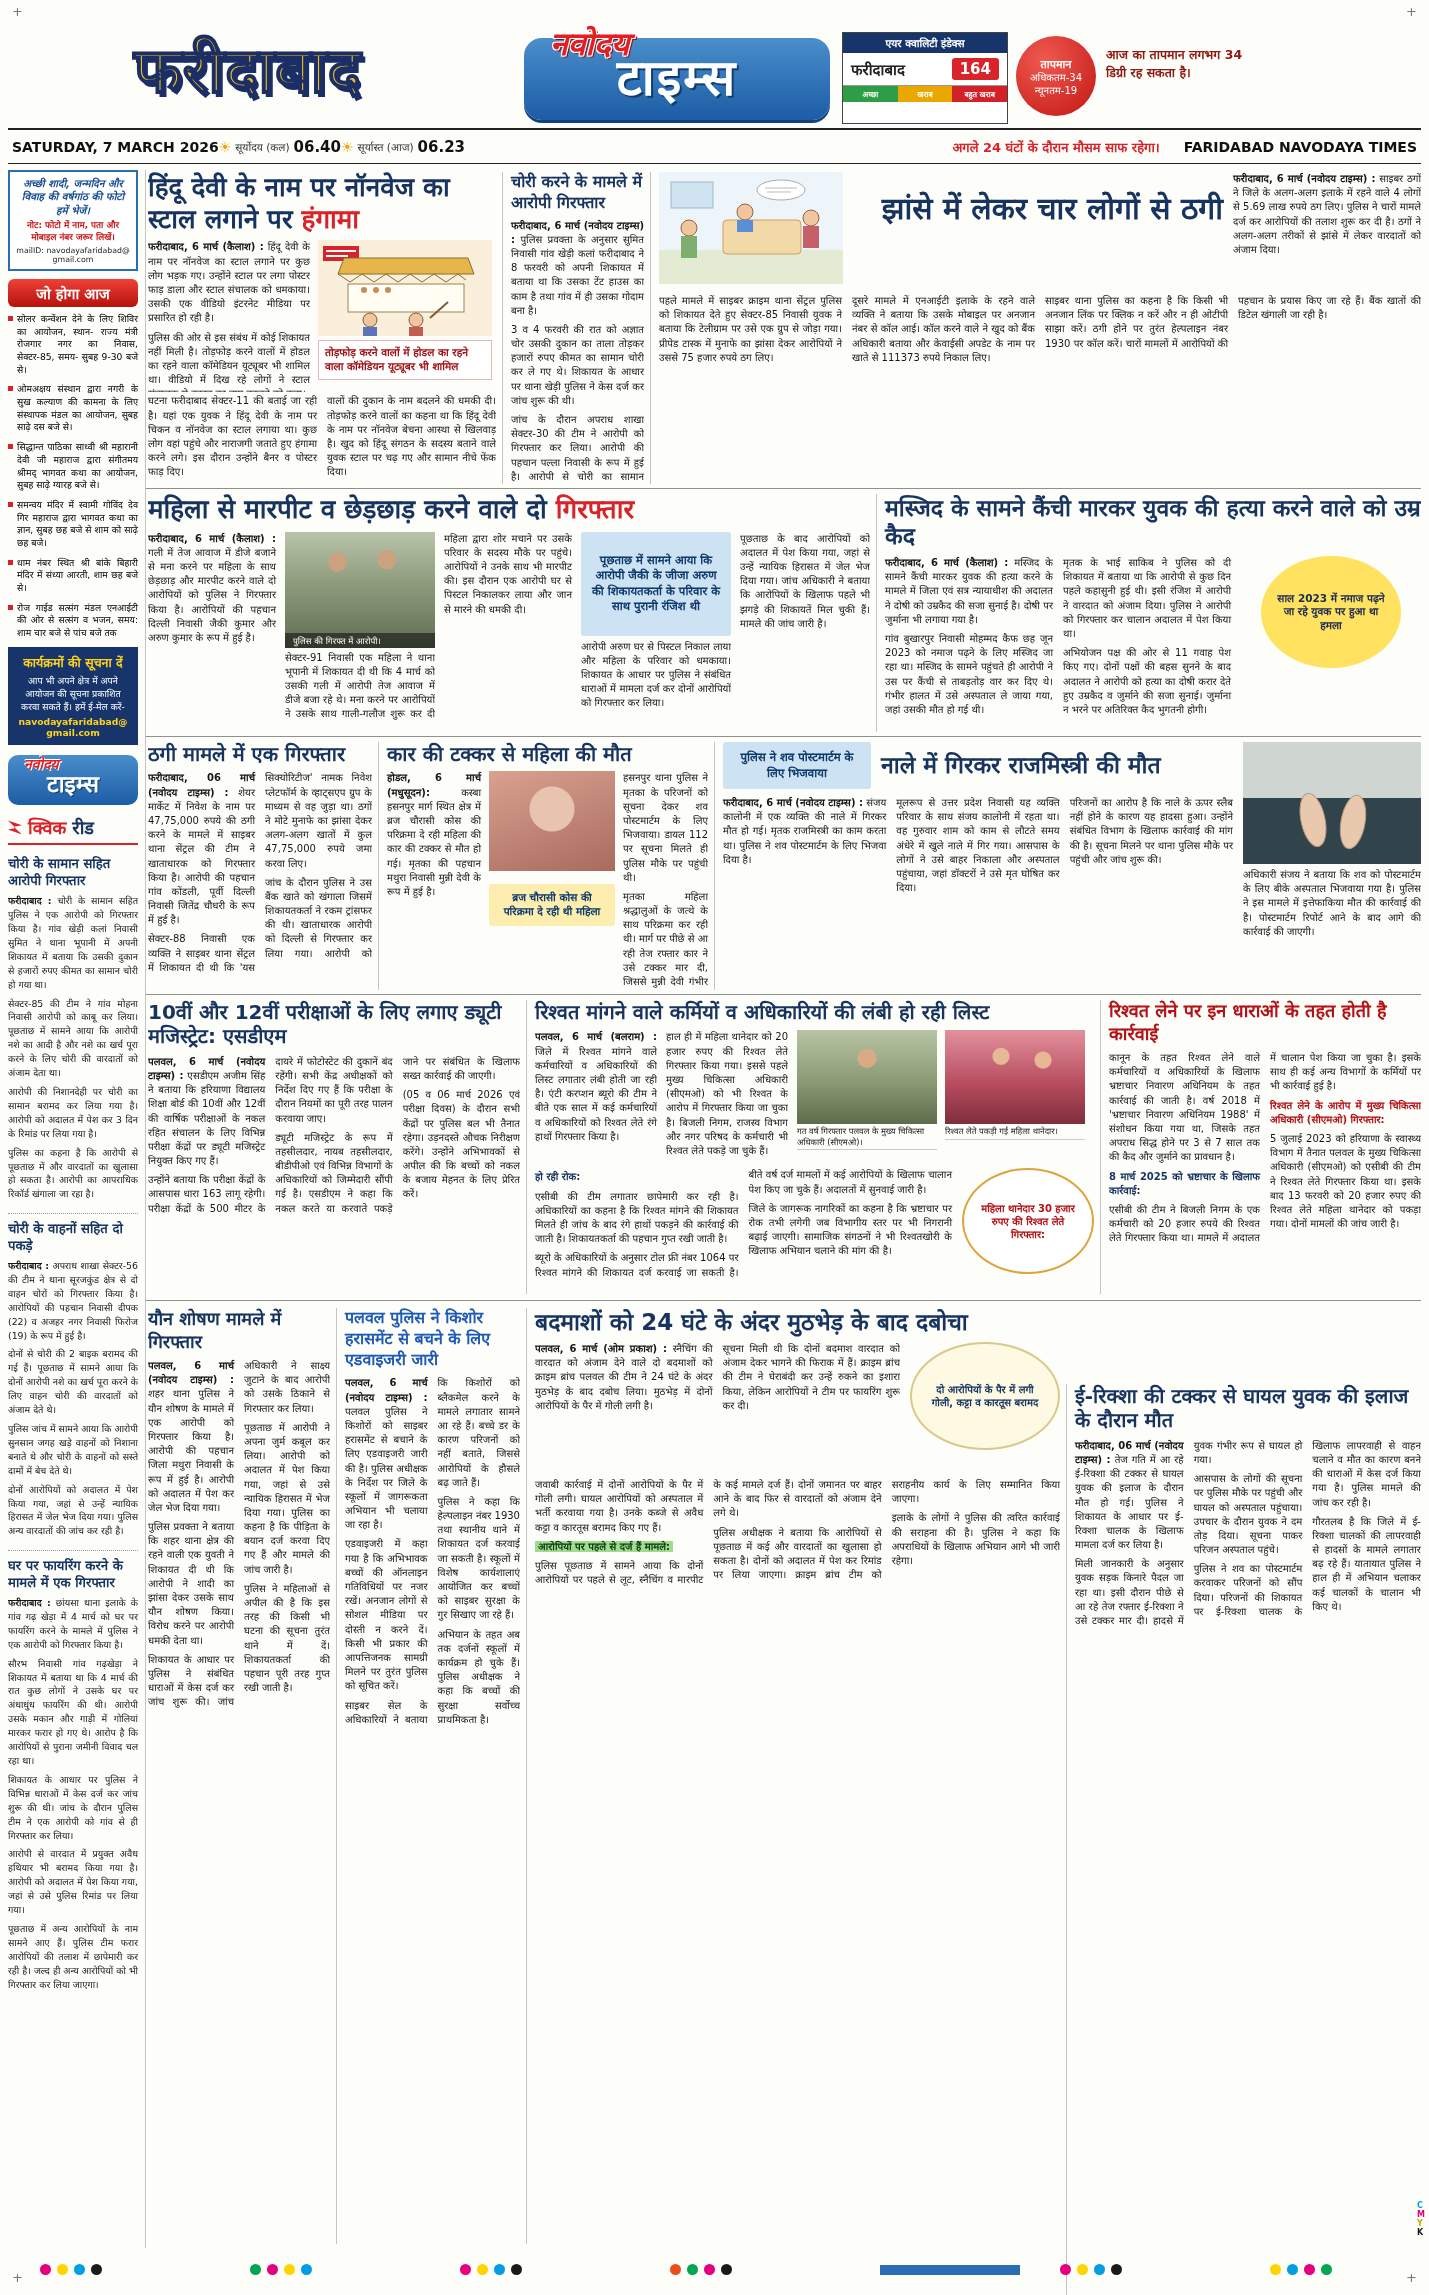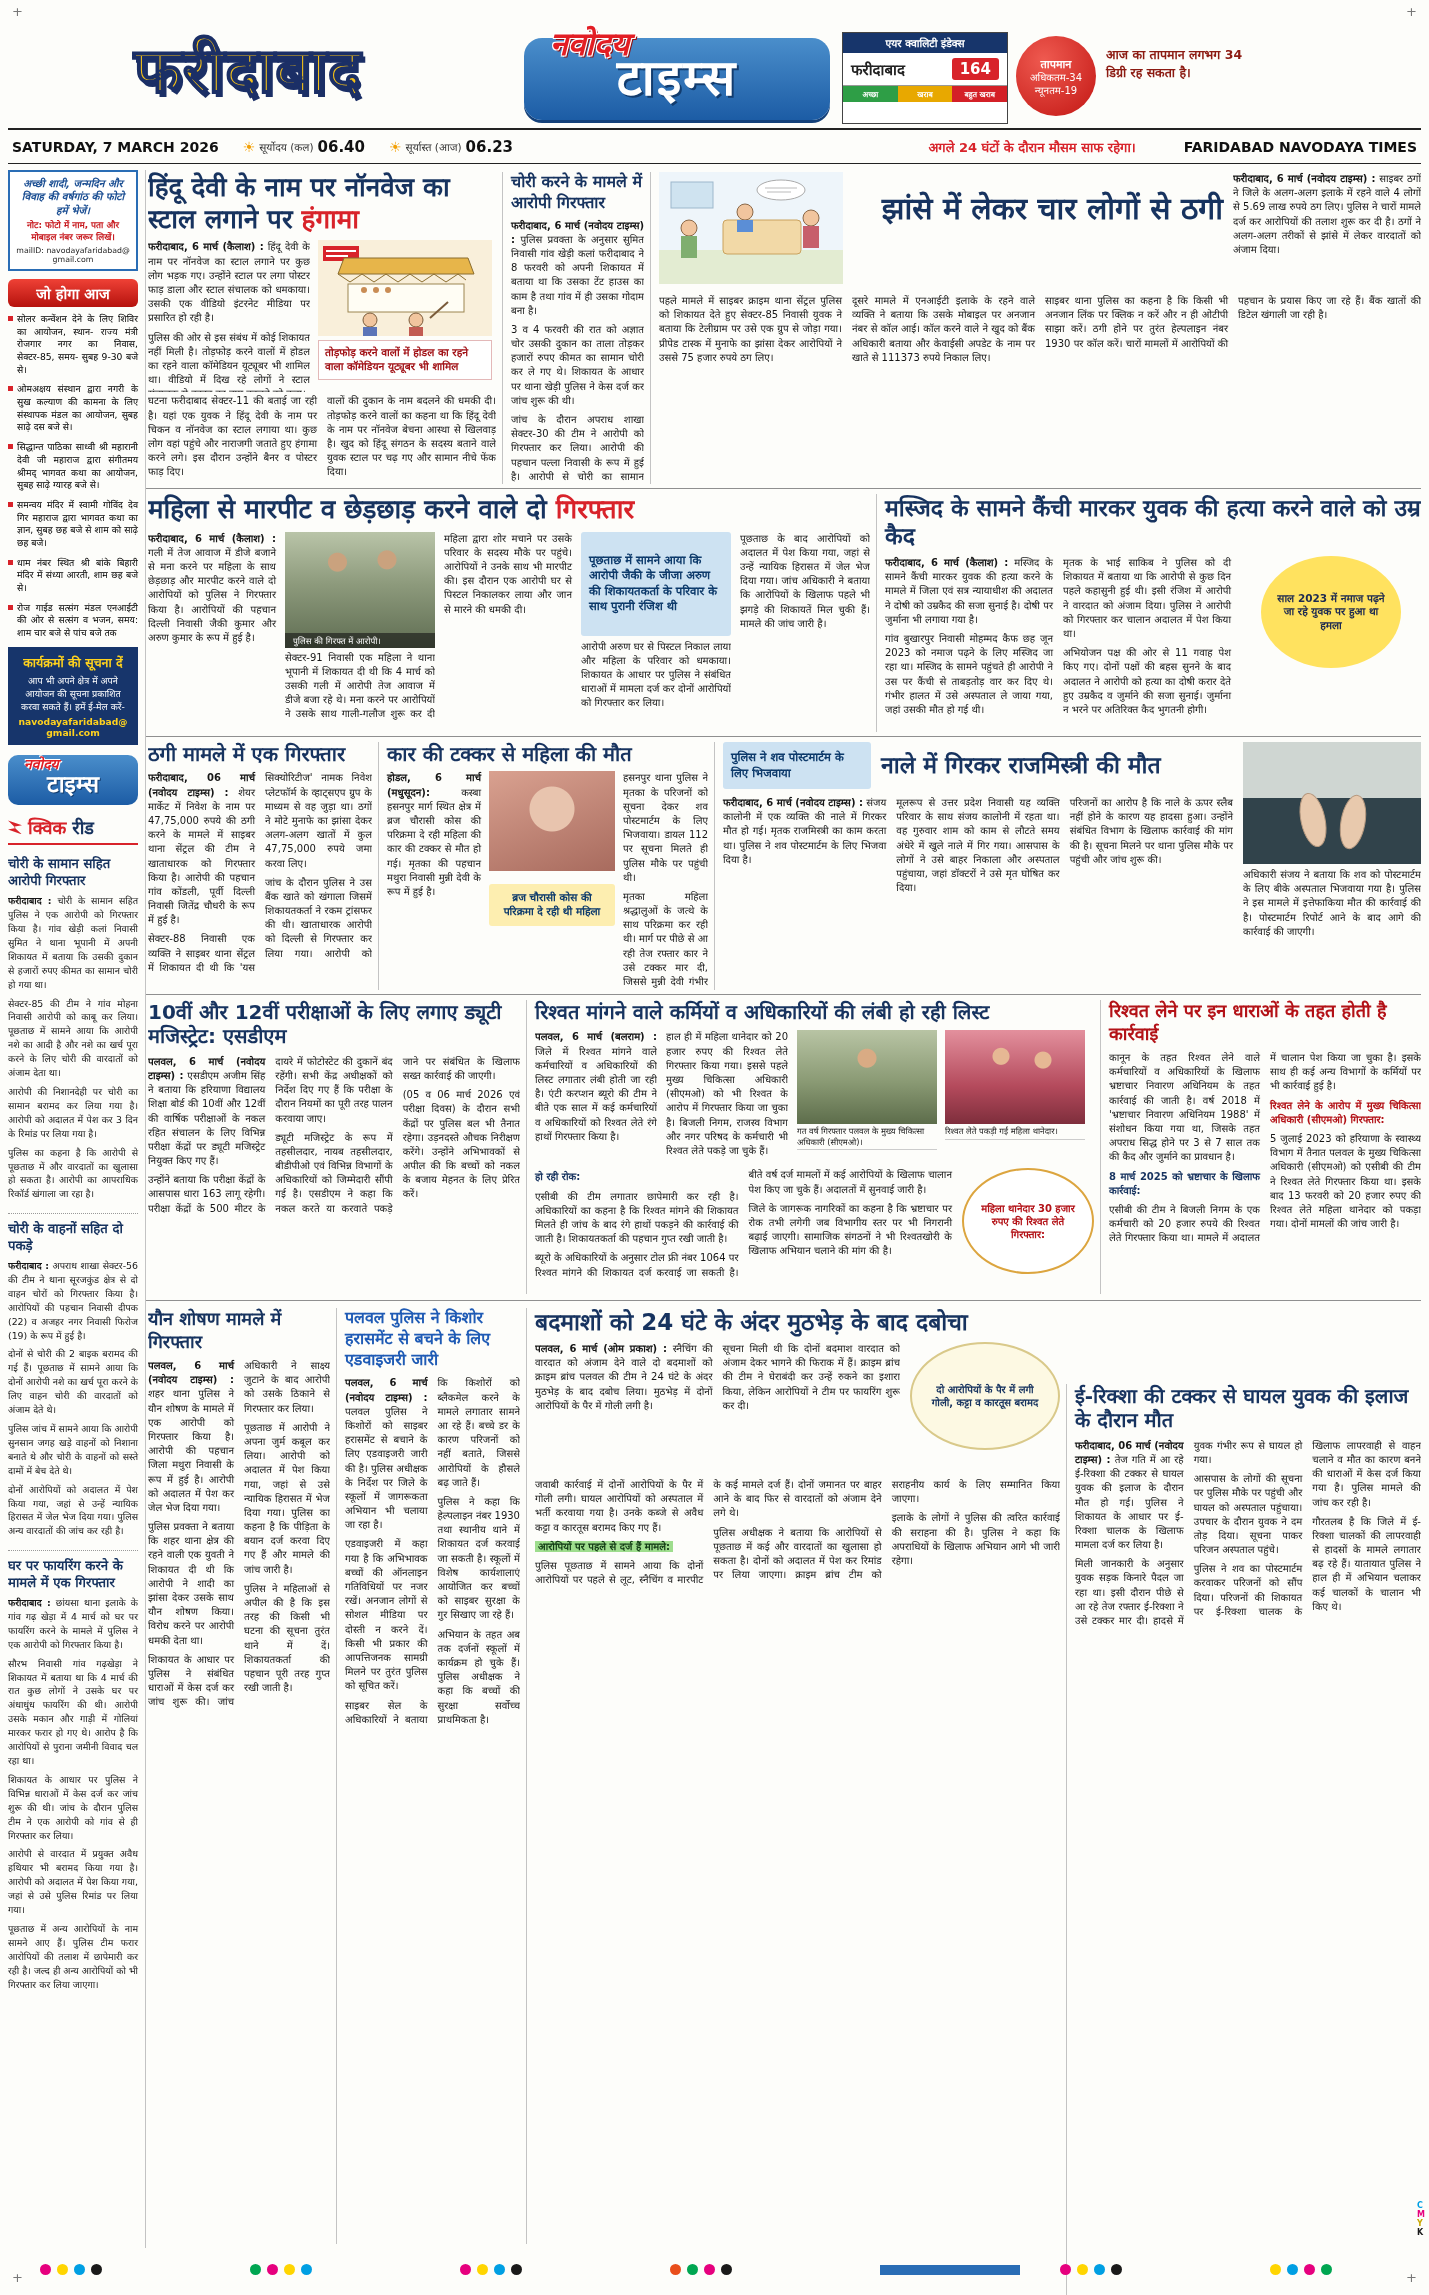--- a/index.html
+++ b/index.html
@@ -19,21 +19,21 @@
 .s4{font-size:18px;line-height:1.25}
 .s5{font-size:16px;line-height:1.3}
 .c2{column-count:2;column-gap:10px}
 .c3{column-count:3;column-gap:10px}
 .c4{column-count:4;column-gap:10px}
 .vsep{border-left:1px solid #c3c3c3;padding-left:8px}
 .hdiv{position:absolute;left:146px;right:8px;border-top:1px solid #8f8f8f}
 .ell{background:#ffe25f;border-radius:50%;display:flex;align-items:center;justify-content:center;text-align:center;font-weight:bold;color:#1d2a50;padding:12px 14px;font-size:10.5px;line-height:1.3}
 .ell2{background:#fdf9e3;border:2px solid #d9c98a;color:#17335f;border-radius:50%;display:flex;align-items:center;justify-content:center;text-align:center;font-weight:bold;padding:12px;font-size:10px;line-height:1.3}
 .ell3{background:#fff;border:2px solid #dca53f;color:#b31217;border-radius:50%;display:flex;align-items:center;justify-content:center;text-align:center;font-weight:bold;padding:10px;font-size:10px;line-height:1.3}
-.bluebox{background:#cde2f2;color:#0d3a6b;font-weight:bold;padding:8px;font-size:11.5px;line-height:1.35;border-radius:3px}
+.bluebox{background:#cde2f2;color:#0d3a6b;font-weight:bold;text-align:center;padding:8px;font-size:11.5px;line-height:1.35;border-radius:3px}
 .ylwbox{background:#fdeeb0;color:#0d3a6b;font-weight:bold;text-align:center;padding:7px;font-size:10.5px;line-height:1.3;border-radius:3px}
 .kicker{border:1px solid #e3b8b8;color:#a21318;font-weight:bold;font-size:10.5px;line-height:1.3;padding:5px 6px;margin-top:4px;background:#fff}
 .fig{position:relative;overflow:hidden;background:#ccc}
 .figcap-ov{position:absolute;left:0;right:0;bottom:0;background:rgba(20,20,20,.6);color:#fff;font-size:8.5px;padding:2px 8px}
 .figcap{font-size:8.3px;color:#222;padding:2px 0;line-height:1.25;border-bottom:1px solid #ccc}
 .green-hl{background:#9edd8d;color:#123b14;font-weight:bold;padding:0 3px}
 .subh{font-weight:bold;color:#17335f;margin:2px 0}
 .subh-red{font-weight:bold;color:#b31217;margin:2px 0}
 .regmark{position:absolute;color:#777;font-size:13px}
 
@@ -46,21 +46,21 @@
 .aqi-row{display:flex;align-items:center;justify-content:space-between;padding:5px 8px}
 .aqi-city{font-size:15px;font-weight:bold;color:#222}
 .aqi-value{background:#d8232a;color:#fff;font-weight:bold;font-size:15px;padding:2px 8px;border-radius:3px}
 .aqi-legend{display:flex;border-top:1px solid #999}
 .aqi-chip{flex:1;font-size:7.5px;color:#fff;text-align:center;padding:3px 1px;font-weight:bold}
 .lg-good{background:#2e9e46}.lg-bad{background:#e8a800}.lg-vbad{background:#d42027}
 .temp-circle{width:80px;height:80px;border-radius:50%;background:radial-gradient(circle at 35% 30%,#ef5a50,#c21613);color:#fff;display:flex;flex-direction:column;align-items:center;justify-content:center;text-align:center}
 .temp-circle .t1{font-size:11px;font-weight:bold}
 .temp-circle .t2{font-size:10px;line-height:1.3}
 .temp-note{font-size:12.5px;font-weight:bold;color:#8c1b12;line-height:1.4}
-.datebar{display:flex;align-items:center;gap:24px;border-top:2px solid #222;border-bottom:1.5px solid #222;padding:0 4px;height:36px}
+.datebar{display:flex;align-items:center;border-top:2px solid #222;border-bottom:1.5px solid #222;padding:0 4px;height:36px}
 .db-date,.db-brand{font-size:14px;font-weight:bold;color:#111}
 .db-brand{margin-left:24px}
 .db-item{font-size:10.5px;color:#333;display:flex;align-items:center;gap:4px}
 .db-item b{font-size:15px;color:#111}
 .sun{color:#f2a007;font-size:14px}
 .db-weather{font-size:13px;font-weight:bold;color:#d8232a;margin-left:auto}
 
 .sidebar{position:absolute;left:8px;top:170px;width:138px;height:2078px;overflow:hidden;border-right:1px solid #c3c3c3;padding-right:7px}
 .promo{border:2px solid #2a6db5;padding:5px;text-align:center;background:#fff}
 .promo .p1{color:#1c4f93;font-weight:bold;font-size:10.3px;line-height:1.3;font-style:italic}

